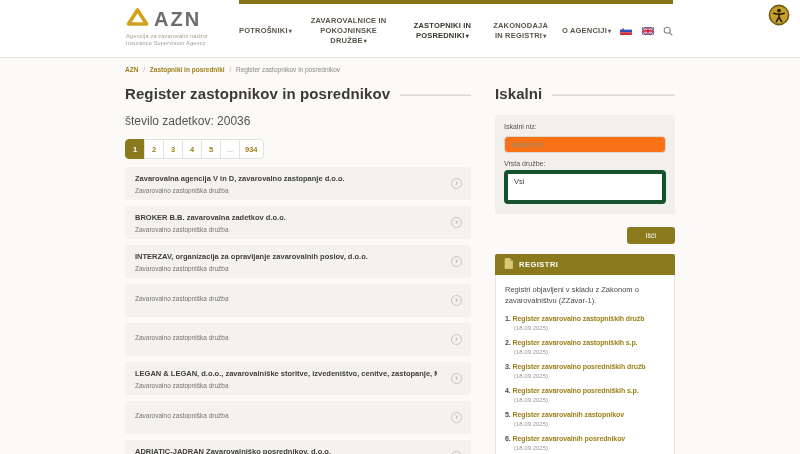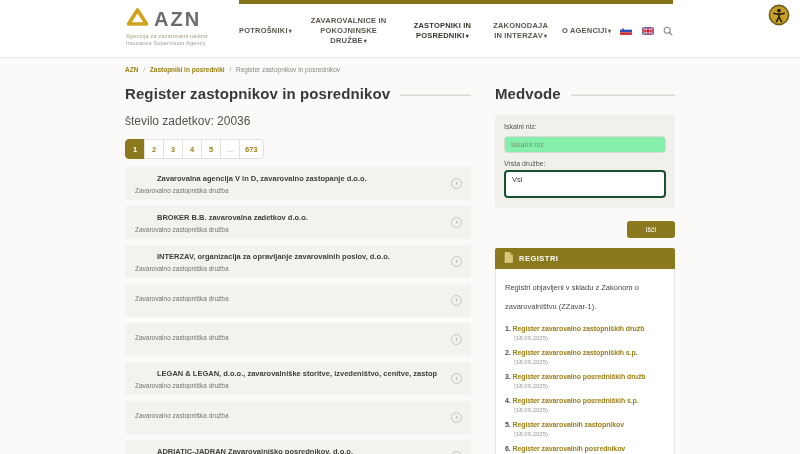--- a/index.html
+++ b/index.html
@@ -47,47 +47,47 @@
         color:#9d811a; font-size:7.5px; font-weight:bold; display:flex; align-items:center;
         justify-content:center; margin-left:-1px; cursor:pointer; }
   .pg.first { border-radius:4px 0 0 4px; margin-left:0; }
   .pg.last  { border-radius:0 4px 4px 0; }
   .pg.active { background:#8a791d; border-color:#8a791d; color:#fff; }
   .pg.dots { color:#9a9792; font-weight:normal; cursor:default; }
   
   .cards { margin-top:8px; }
   .card { position:relative; background:#f3f2ef; height:33px; margin-bottom:6px;
           padding:7px 34px 0 10px; border-radius:2px; cursor:pointer; }
-  .card-title { font-size:7.5px; font-weight:bold; color:#3f3e3b; white-space:nowrap; overflow:hidden;margin-left:22px; }
+  .card-title { font-size:7.5px; font-weight:bold; color:#3f3e3b; white-space:nowrap; overflow:hidden; }
   .card-sub { font-size:6.5px; color:#76736d; margin-top:4px; white-space:nowrap; overflow:hidden; }
   .card-arrow { position:absolute; right:9px; top:11px; width:11px; height:11px;
                 border:1px solid #c6c4bf; border-radius:50%; color:#a5a39e;
                 font-size:9px; line-height:9px; text-align:center; }
   
   .search-box { background:#f1f0ed; margin-top:13px; padding:8px 9px 10px; border-radius:2px; }
   .sb-label { font-size:7px; color:#56534e; margin-bottom:3px; }
   .sb-input { width:100%; height:17px; border:1px solid #dcd8d2; border-radius:4px;
-              background:#86efac; font-size:7.5px; padding:0 6px; color:#333;
+              background:#f97316; font-size:7.5px; padding:0 6px; color:#333;
               font-family:"Liberation Sans", sans-serif; }
   .sb-input::placeholder { color:#8c8984; }
-  .sb-select { width:100%; height:28px; border:2px solid #14532d; border-radius:4px;
+  .sb-select { width:100%; height:34px; border:4px solid #14532d; border-radius:4px;
                background:#fff; font-size:7.5px; padding:0 6px; color:#3f3e3c;
                line-height:15px; cursor:pointer; }
   .sb-gap { margin-top:7px; }
   .btn-row { margin-top:10px; text-align:right; }
   .search-btn { display:inline-block; background:#8a791d; color:#fff; font-size:7px;
                 border:none; border-radius:3px; padding:5px 19px; cursor:pointer;
                 font-family:"Liberation Sans", sans-serif; }
   
   .reg-panel { margin-top:10px; }
   .reg-head { background:#8a791d; color:#fff; height:21px; display:flex; align-items:center;
               gap:6px; padding:0 9px; font-size:7.5px; font-weight:bold; letter-spacing:0.5px;
               border-radius:2px 2px 0 0; }
   .reg-body { background:#fff; border:1px solid #e8e5df; border-top:none; padding:8px 8px 8px 9px; }
-  .reg-intro { font-size:7.5px; color:#4c4a46; line-height:19px; margin:1px 0 8px; }
+  .reg-intro { font-size:7.5px; color:#4c4a46; line-height:11px; margin:1px 0 8px; }
   .reg-item { margin-bottom:7px; }
   .reg-line { font-size:7px; line-height:9px; white-space:nowrap; overflow:hidden; letter-spacing:-0.1px; }
   .reg-num { color:#4c4a46; font-weight:bold; }
   .reg-link { color:#9d811a; font-weight:bold; cursor:pointer; }
   .reg-date { font-size:6px; color:#9b9894; margin-top:2px; padding-left:9px; }
 </style>
 </head>
 <body>
 
 <div class="header">
@@ -103,21 +103,21 @@
       <span class="logo-azn">AZN</span>
     </div>
     <div class="logo-tag1">Agencija za zavarovalni nadzor</div>
     <div class="logo-tag2">Insurance Supervision Agency</div>
   </div>
 
   <div class="nav">
     <div class="nav-item"><span>POTROŠNIKI</span><span class="caret">▾</span></div>
     <div class="nav-item nav-w95"><span>ZAVAROVALNICE IN POKOJNINSKE DRUŽBE</span><span class="caret">▾</span></div>
     <div class="nav-item nav-w74 active"><span>ZASTOPNIKI IN POSREDNIKI</span><span class="caret">▾</span></div>
-    <div class="nav-item nav-w64"><span>ZAKONODAJA IN INTERZAV</span><span class="caret">▾</span></div>
+    <div class="nav-item nav-w64"><span>ZAKONODAJA IN REGISTRI</span><span class="caret">▾</span></div>
     <div class="nav-item"><span>O AGENCIJI</span><span class="caret">▾</span></div>
 
     <span>
       <svg class="flag" viewBox="0 0 12 8">
         <rect width="12" height="8" fill="#fff"></rect>
         <rect y="2.67" width="12" height="2.66" fill="#2a52be"></rect>
         <rect y="5.33" width="12" height="2.67" fill="#d32f2f"></rect>
         <rect x="2.2" y="1.5" width="1.6" height="2.4" rx="0.5" fill="#2a52be" stroke="#d32f2f" stroke-width="0.3"></rect>
       </svg>
     </span>
@@ -167,21 +167,21 @@
 
       <div class="count">število zadetkov: 20036</div>
 
       <div class="pagination">
         <span class="pg first active">1</span>
         <span class="pg">2</span>
         <span class="pg">3</span>
         <span class="pg">4</span>
         <span class="pg">5</span>
         <span class="pg dots">...</span>
-        <span class="pg last">673</span>
+        <span class="pg last">934</span>
       </div>
 
       <div class="cards">
         <div class="card">
           <div class="card-title">Zavarovalna agencija V in D, zavarovalno zastopanje d.o.o.</div>
           <div class="card-sub">Zavarovalno zastopniška družba</div>
           <div class="card-arrow">›</div>
         </div>
         <div class="card">
           <div class="card-title">BROKER B.B. zavarovalna zadetkov d.o.o.</div>
@@ -213,21 +213,21 @@
         <div class="card">
           <div class="card-title">ADRIATIC-JADRAN Zavarovalniško posrednikov, d.o.o.</div>
           <div class="card-sub"></div>
           <div class="card-arrow">›</div>
         </div>
       </div>
     </div>
 
     <div class="col-side">
       <div class="h-row">
-        <h2 class="page-h">Medvode</h2>
+        <h2 class="page-h">Iskalni</h2>
         <div class="h-line"></div>
       </div>
 
       <div class="search-box">
         <div class="sb-label">Iskalni niz:</div>
         <input class="sb-input" type="text" placeholder="Iskalni niz" style="">
         <div class="sb-label sb-gap">Vrsta družbe:</div>
         <div class="sb-select">Vsi</div>
       </div>
 

